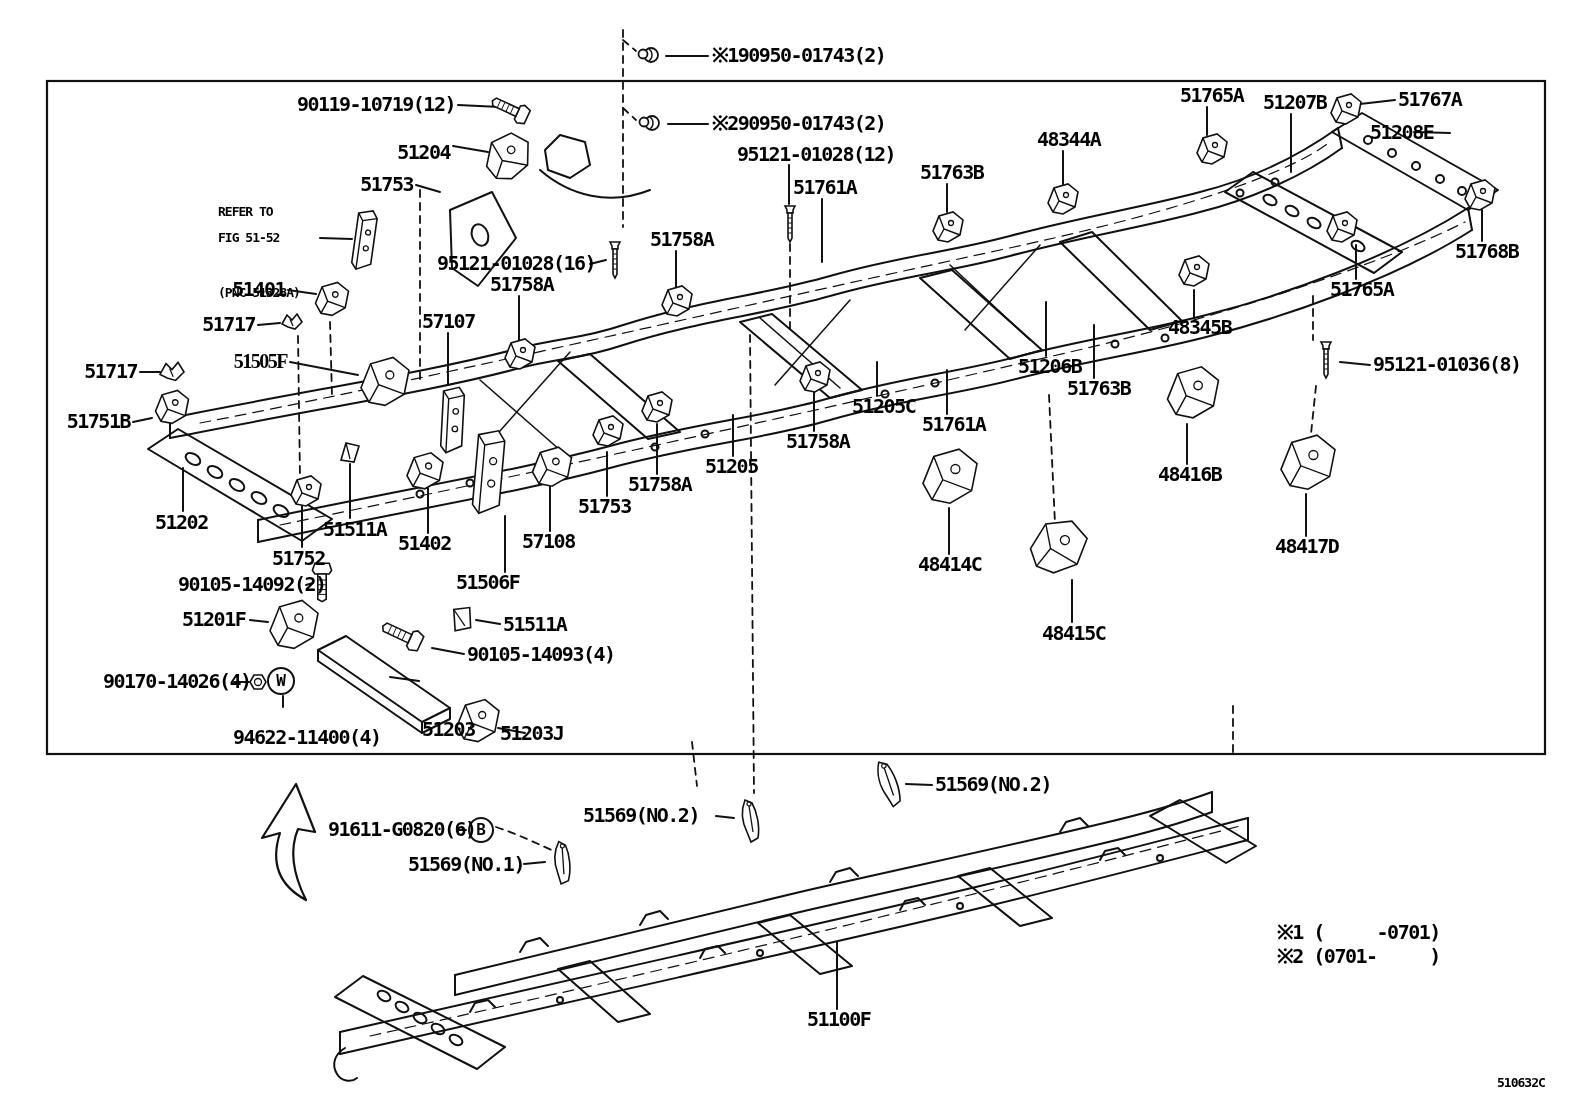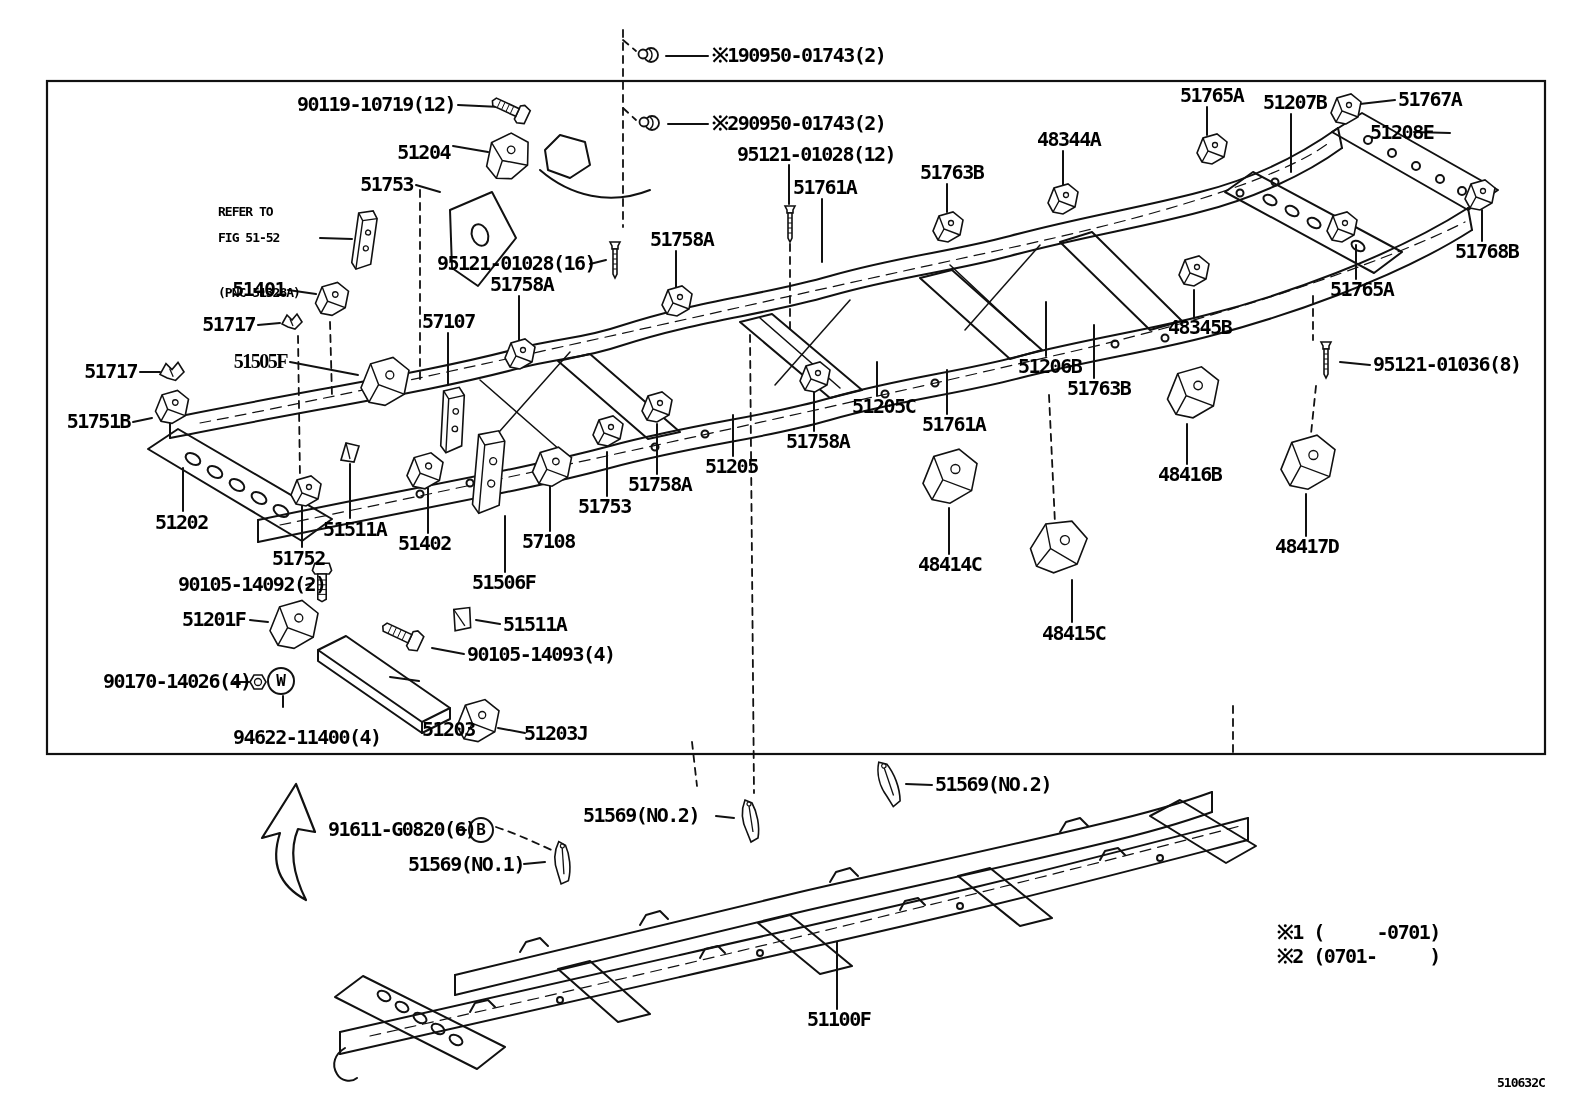--- a/index.html
+++ b/index.html
@@ -324,23 +324,23 @@
       <div class="lbl  right" style="left: 130px; top: 422px;">51751B</div>
       <div class="lbl  left" style="left: 155px; top: 523px;">51202</div>
       <div class="lbl  left" style="left: 272px; top: 559px;">51752</div>
       <div class="lbl  left" style="left: 323px; top: 530px;">51511A</div>
       <div class="lbl  left" style="left: 178px; top: 585px;">90105-14092(2)</div>
       <div class="lbl  left" style="left: 182px; top: 620px;">51201F</div>
       <div class="lbl  left" style="left: 103px; top: 682px;">90170-14026(4)</div>
       <div class="lbl  left" style="left: 233px; top: 717px; margin-top: 21px;">94622-11400(4)</div>
       <div class="lbl mk center" style="left: 281px; top: 682px;">W</div>
       <div class="lbl  left" style="left: 422px; top: 682px; margin-top: 48px;">51203</div>
-      <div class="lbl  left" style="left: 524px; top: 734px;">51203J</div>
+      <div class="lbl  left" style="left: 500px; top: 734px;">51203J</div>
       <div class="lbl  left" style="left: 467px; top: 655px;">90105-14093(4)</div>
-      <div class="lbl  left" style="left: 472px; top: 583px;">51506F</div>
+      <div class="lbl  left" style="left: 456px; top: 583px;">51506F</div>
       <div class="lbl  left" style="left: 503px; top: 625px;">51511A</div>
       <div class="lbl  left" style="left: 522px; top: 542px;">57108</div>
       <div class="lbl  left" style="left: 398px; top: 544px;">51402</div>
       <div class="lbl  left" style="left: 578px; top: 507px;">51753</div>
       <div class="lbl  left" style="left: 628px; top: 485px;">51758A</div>
       <div class="lbl  left" style="left: 705px; top: 467px;">51205</div>
       <div class="lbl  left" style="left: 422px; top: 322px;">57107</div>
       <div class="lbl  left" style="left: 490px; top: 285px;">51758A</div>
       <div class="lbl  left" style="left: 437px; top: 264px;">95121-01028(16)</div>
       <div class="lbl  left" style="left: 650px; top: 240px;">51758A</div>

